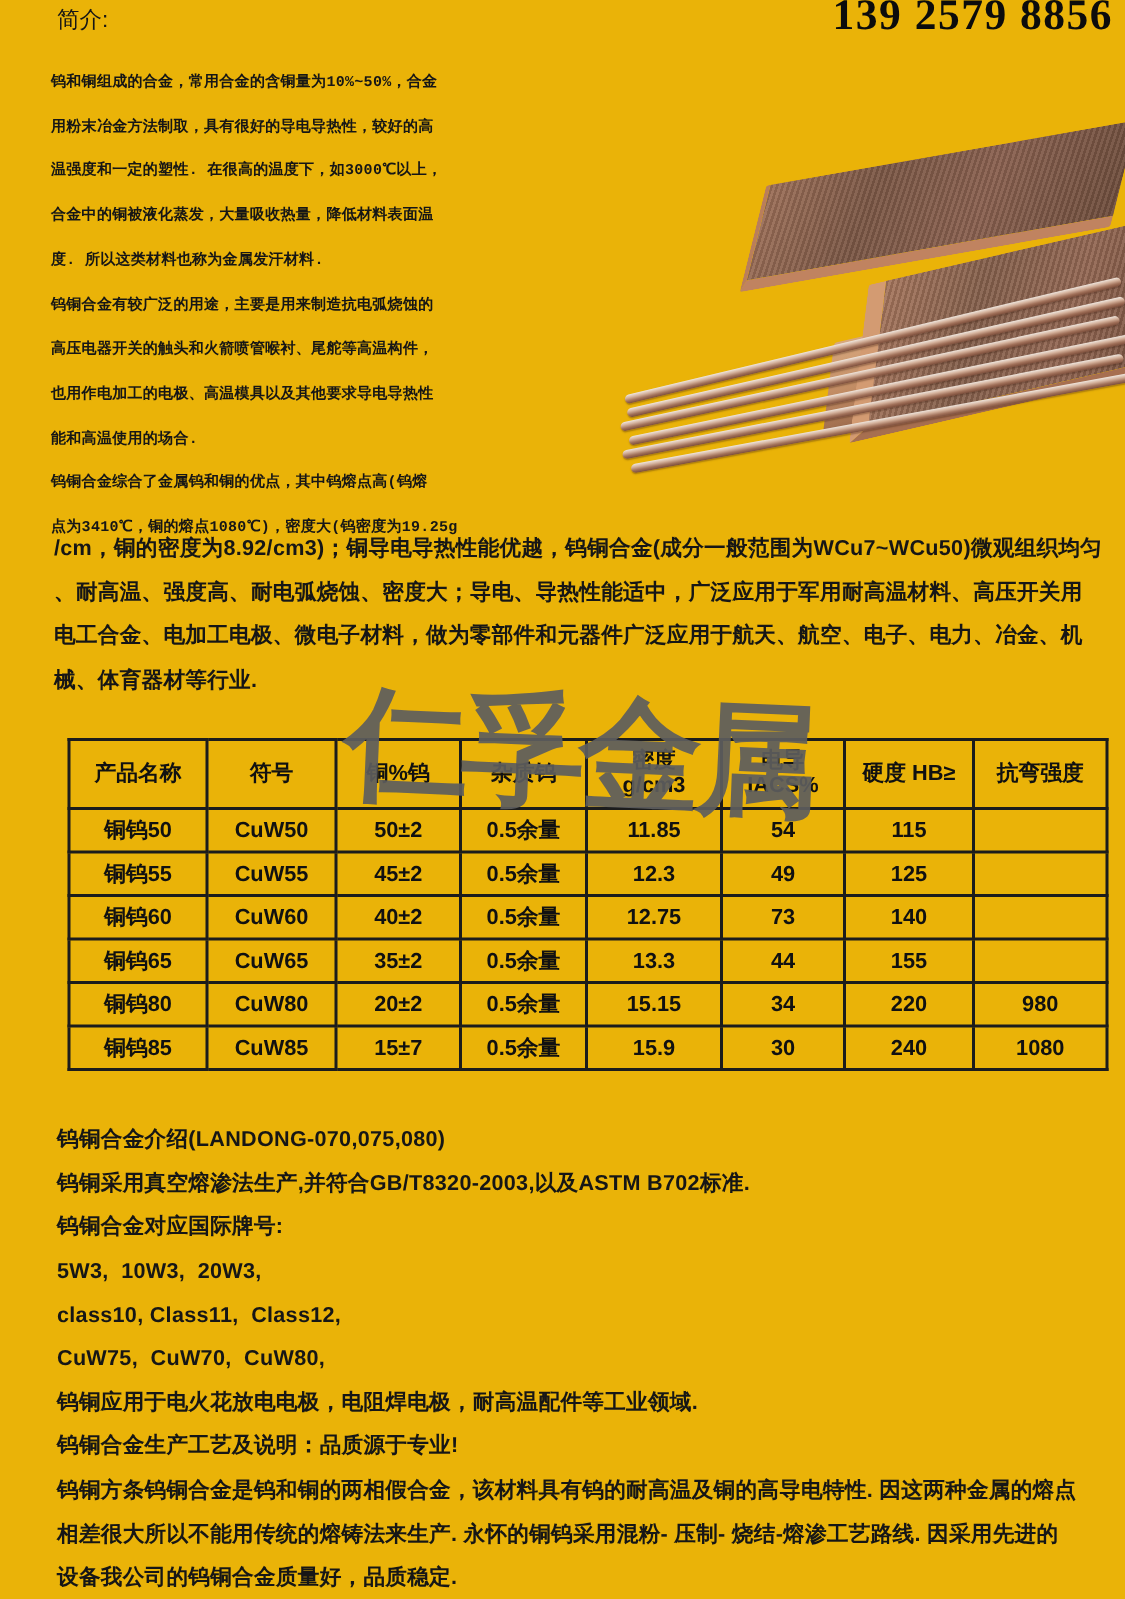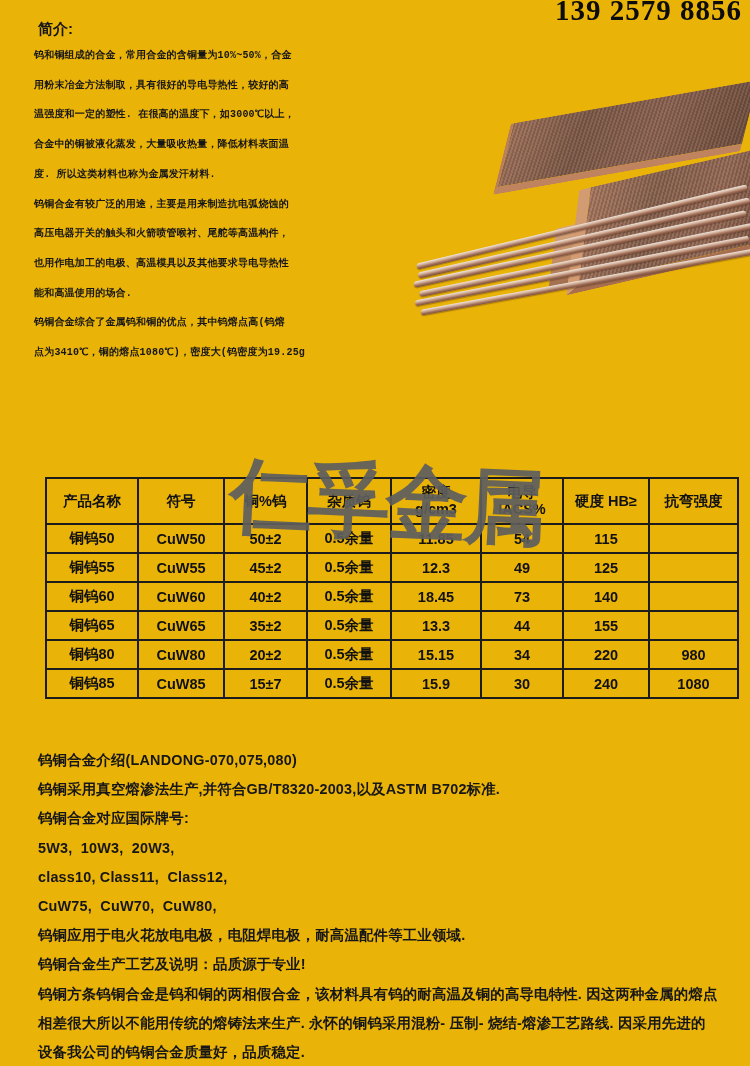--- a/index.html
+++ b/index.html
@@ -8,22 +8,22 @@
     font-family:"Liberation Sans","DejaVu Sans",sans-serif;
     color:#161616;overflow:hidden;margin:0 auto;
   }
   .phone{
     position:absolute;top:-6px;right:8px;
     font-family:"Liberation Serif","DejaVu Serif",serif;
     font-weight:700;font-size:29px;letter-spacing:1px;color:#0c0c0c;
     white-space:pre;
   }
   .intro-heading{
-    position:absolute;left:38px;top:20px;
-    font-size:15px;font-weight:700;
+    position:absolute;left:38px;top:4px;
+    font-size:15px;font-weight:400;
   }
   .col-text{
     position:absolute;left:34px;top:41px;width:400px;
     font-size:10px;font-weight:700;line-height:29.7px;
     white-space:pre;letter-spacing:0.2px;font-family:Liberation Mono, monospace;
   }
   .full-text{
     position:absolute;left:36px;top:352px;width:714px;
     font-size:14.4px;font-weight:700;line-height:29.2px;
     white-space:pre;letter-spacing:0.2px;
@@ -59,21 +59,21 @@
   }
   
   .watermark{
     position:absolute;left:230px;top:448px;
     font-size:82px;font-weight:700;letter-spacing:-4px;
     color:#5e5e5e;opacity:0.92;transform:rotate(2.5deg);
     z-index:10;white-space:pre;
   }
   
   table.spec{
-    position:absolute;left:45px;top:477px;width:692px;
+    position:absolute;left:45px;top:492px;width:692px;
     border-collapse:collapse;table-layout:fixed;z-index:5;
   }
   table.spec th,table.spec td{
     border:2px solid #1c1c1c;text-align:center;vertical-align:middle;
     font-weight:700;color:#111;padding:0;
   }
   table.spec th{height:44px;font-size:14.5px;line-height:1.15;white-space:pre-line;}
   table.spec td{height:27px;font-size:14.5px;}
   
   .footer-text{position:absolute;left:38px;top:746px;width:714px;}
@@ -96,20 +96,24 @@
 温强度和一定的塑性. 在很高的温度下，如3000℃以上，
 合金中的铜被液化蒸发，大量吸收热量，降低材料表面温
 度. 所以这类材料也称为金属发汗材料.
 钨铜合金有较广泛的用途，主要是用来制造抗电弧烧蚀的
 高压电器开关的触头和火箭喷管喉衬、尾舵等高温构件，
 也用作电加工的电极、高温模具以及其他要求导电导热性
 能和高温使用的场合.
 钨铜合金综合了金属钨和铜的优点，其中钨熔点高(钨熔
 点为3410℃，铜的熔点1080℃)，密度大(钨密度为19.25g</div>
 
+  <div class="full-text">/cm，铜的密度为8.92/cm3)；铜导电导热性能优越，钨铜合金(成分一般范围为WCu7~WCu50)微观组织均匀
+、耐高温、强度高、耐电弧烧蚀、密度大；导电、导热性能适中，广泛应用于军用耐高温材料、高压开关用
+电工合金、电加工电极、微电子材料，做为零部件和元器件广泛应用于航天、航空、电子、电力、冶金、机
+械、体育器材等行业.</div>
 
   <div class="photo">
     <div class="plate plate-top"></div>
     <div class="plate plate-bottom-under"></div>
     <div class="plate plate-bottom"></div>
     <div class="rod" style="top:132px;transform:rotate(-13.5deg);"></div>
     <div class="rod" style="top:143px;left:14px;transform:rotate(-12.8deg);"></div>
     <div class="rod" style="top:154px;left:10px;transform:rotate(-12.2deg);"></div>
     <div class="rod" style="top:165px;left:16px;transform:rotate(-11.6deg);"></div>
     <div class="rod" style="top:176px;left:12px;transform:rotate(-11deg);"></div>
@@ -162,21 +166,21 @@
           <td>12.3</td>
           <td>49</td>
           <td>125</td>
           <td></td>
         </tr>
         <tr>
           <td>铜钨60</td>
           <td>CuW60</td>
           <td>40±2</td>
           <td>0.5余量</td>
-          <td>18.45</td>
+          <td>12.75</td>
           <td>73</td>
           <td>140</td>
           <td></td>
         </tr>
         <tr>
           <td>铜钨65</td>
           <td>CuW65</td>
           <td>35±2</td>
           <td>0.5余量</td>
           <td>13.3</td>

